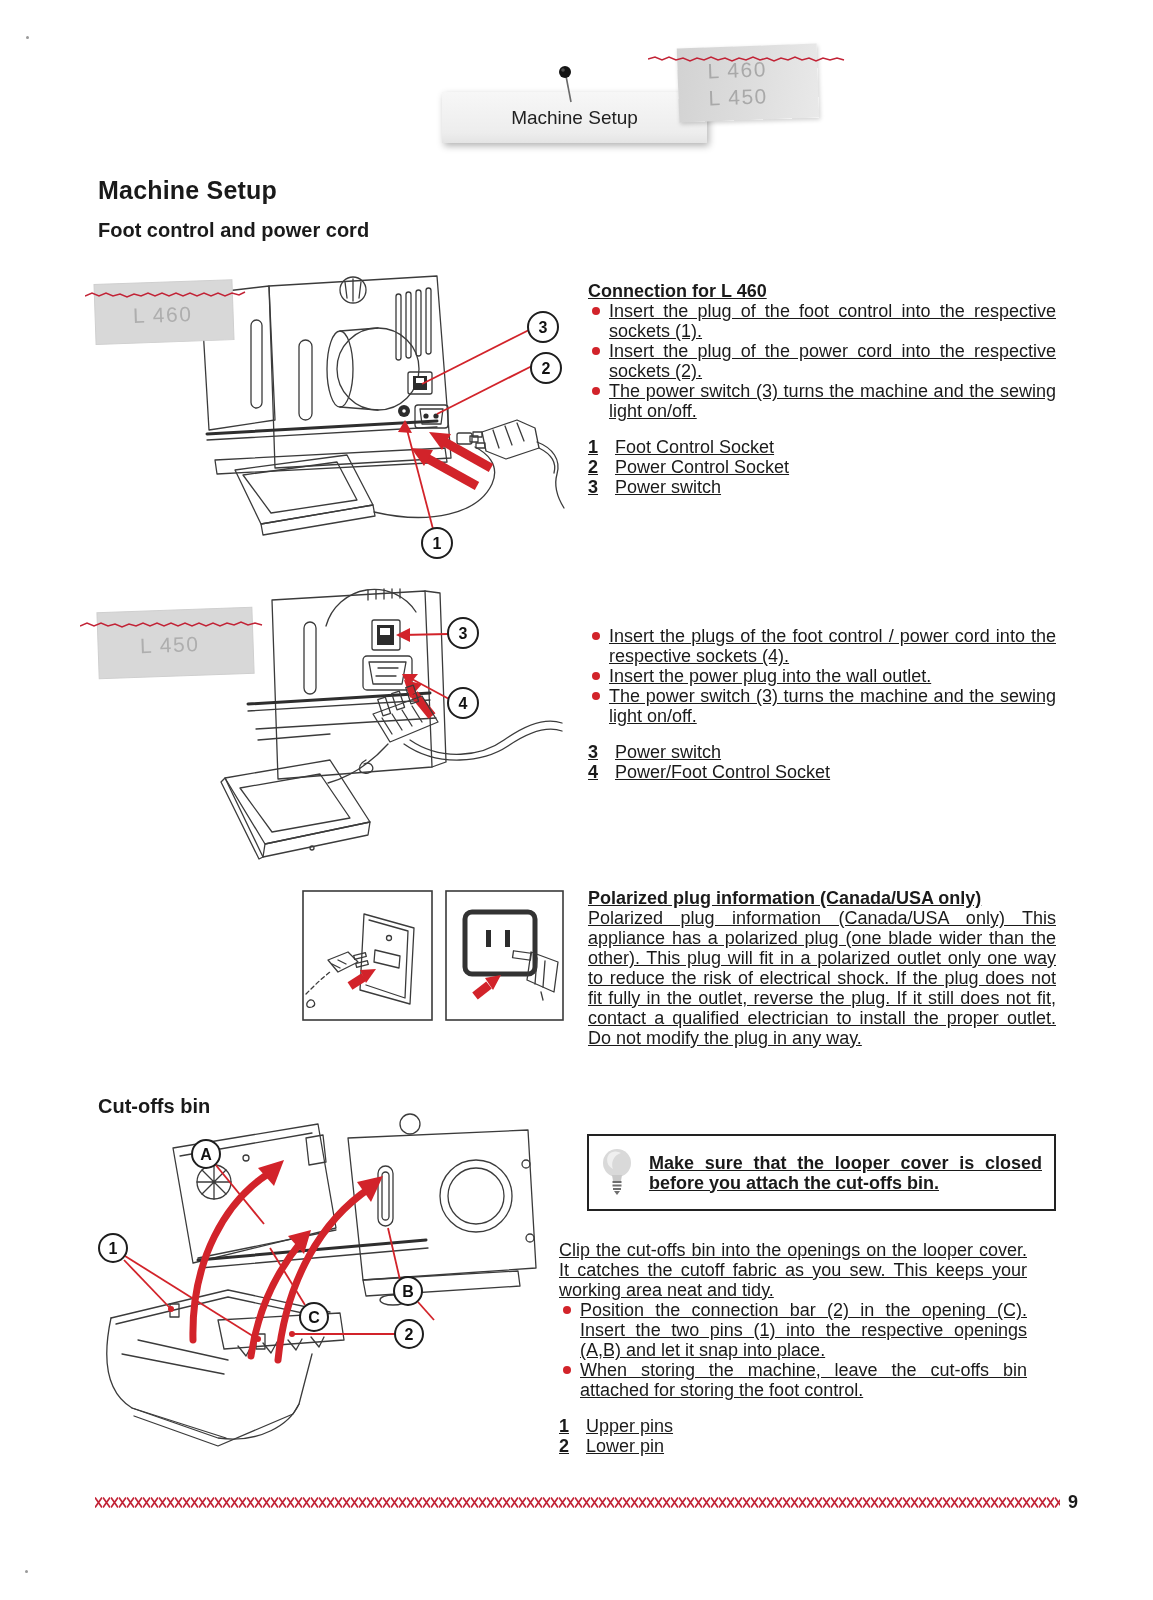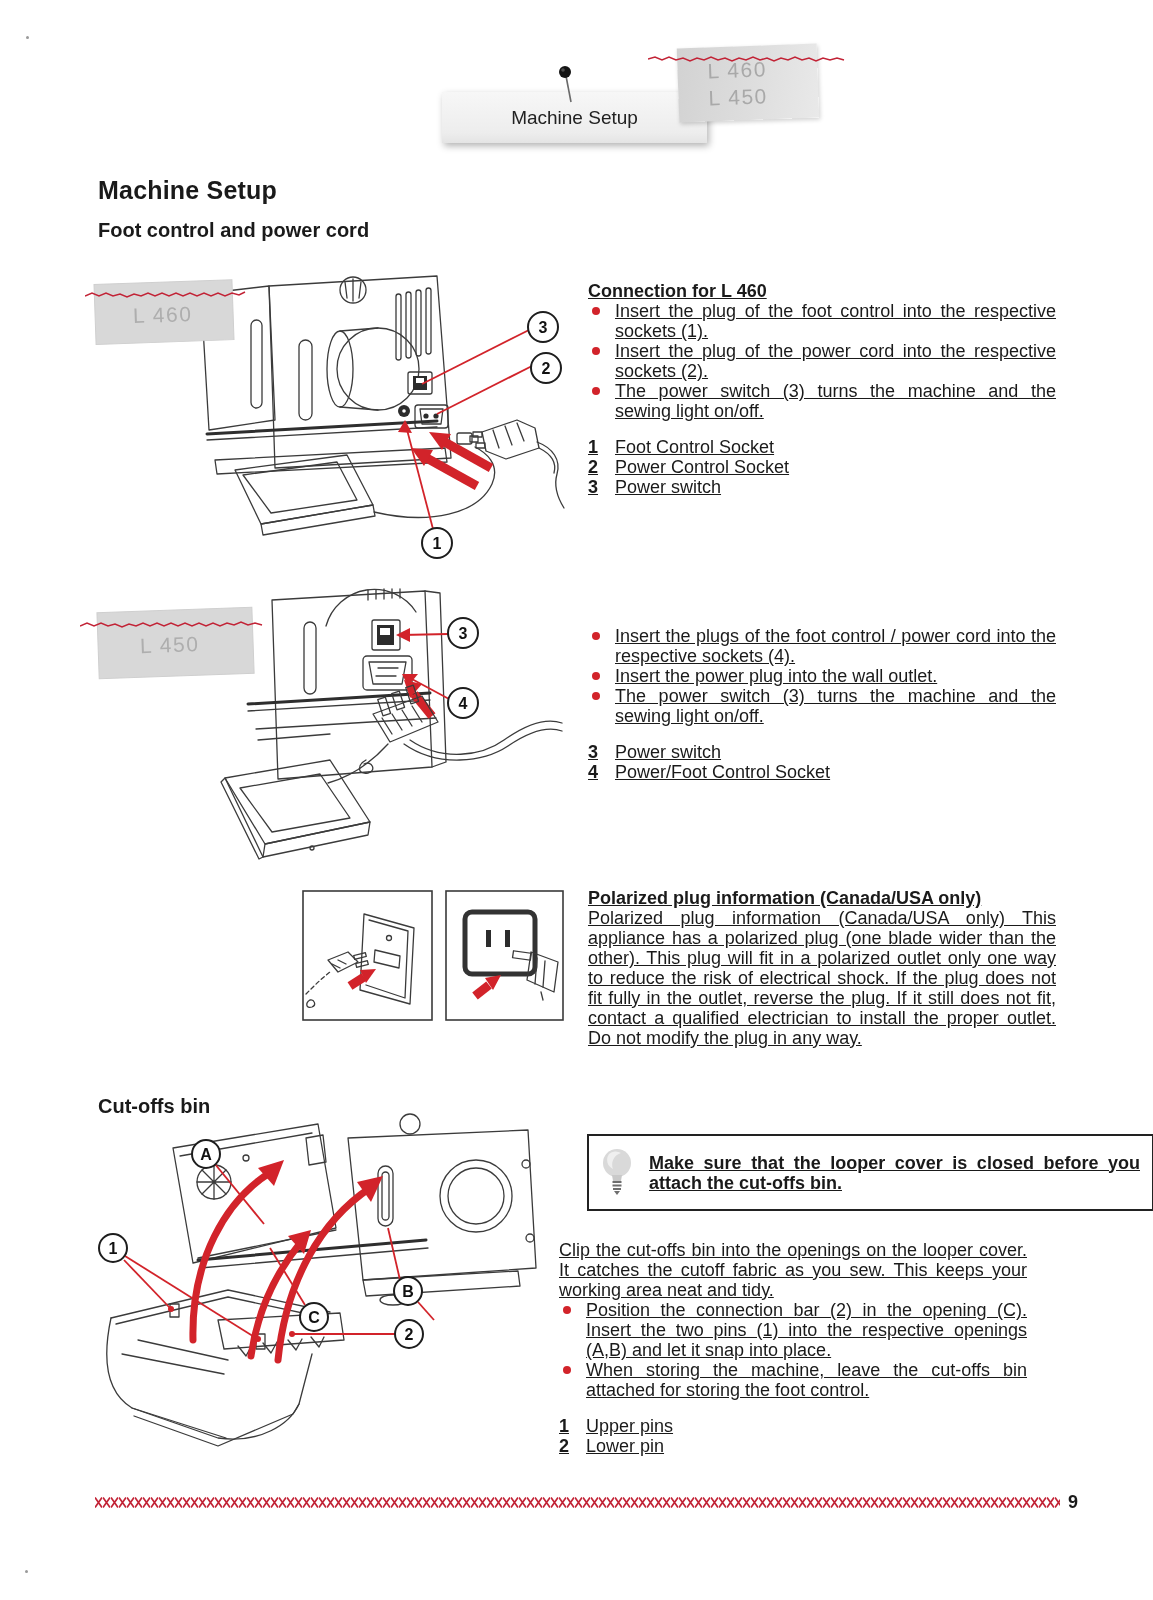--- a/index.html
+++ b/index.html
@@ -21,21 +21,21 @@
   .mcard{background:linear-gradient(100deg,#d2d2d2 0%,#dedede 55%,#e9e9e9 100%);
          box-shadow:1px 2px 4px rgba(0,0,0,0.18);
          transform:rotate(-2deg);
          display:flex;flex-direction:column;justify-content:center;
          padding-left:30px;box-sizing:border-box;}
   .mcard .mline{font-size:21px;color:#a9a9a9;letter-spacing:1.5px;line-height:27px;}
   
   .col{width:468px;}
   .brow{display:flex;margin:0;}
   .dot{flex:0 0 8px;width:8px;height:8px;border-radius:50%;background:#d2232a;margin:6px 0 0 4px;}
-  .btext{margin-left:15px;flex:1;}
+  .btext{margin-left:9px;flex:1;}
   .lrow{display:flex;}
   .lnum{flex:0 0 27px;font-weight:700;}
   .legend{margin-top:16px;}
   
   .notebox{border:2px solid #222;display:flex;align-items:center;box-sizing:border-box;
            padding:6px 12px 6px 10px;background:#fff;}
   .notetxt{font-weight:700;flex:1;margin-left:14px;}
   
   .ln{fill:none;stroke:#3b3b3b;stroke-width:1.3;stroke-linejoin:round;stroke-linecap:round;}
   .lnthick{fill:none;stroke:#2e2e2e;stroke-width:3;stroke-linejoin:round;stroke-linecap:round;}
@@ -379,21 +379,21 @@
     <g>
       <circle class="co" cx="236" cy="209" r="14"></circle>
       <text class="cot" x="236" y="215">C</text>
     </g>
     <g>
       <circle class="co" cx="331" cy="226" r="14"></circle>
       <text class="cot" x="331" y="232">2</text>
     </g>
   </svg>
 
-  <div class="abs notebox bodytxt" style="left:587px;top:1134px;width:567px;height:77px;">
+  <div class="abs notebox bodytxt" style="left:587px;top:1134px;width:469px;height:77px;">
     <svg width="36" height="52" viewBox="0 0 36 52">
       <circle cx="18" cy="16" r="14" fill="#d9d9d9"></circle>
       <path d="M10,7 a10,10 0 0 1 12,-1 a12,12 0 0 0 -8,16 a10,10 0 0 1 -4,-15" fill="#efefef"></path>
       <path d="M13,28 L23,28 L22,34 L14,34 Z" fill="#c9c9c9"></path>
       <path d="M13.5,35 h9 M13.5,38.5 h9 M14,42 h8" stroke="#6e6e6e" stroke-width="2.2"></path>
       <path d="M15,44 h6 l-3,4 z" fill="#6e6e6e"></path>
     </svg>
     <div class="notetxt just">Make sure that the looper cover is closed before you attach the cut-offs bin.</div>
   </div>
 

